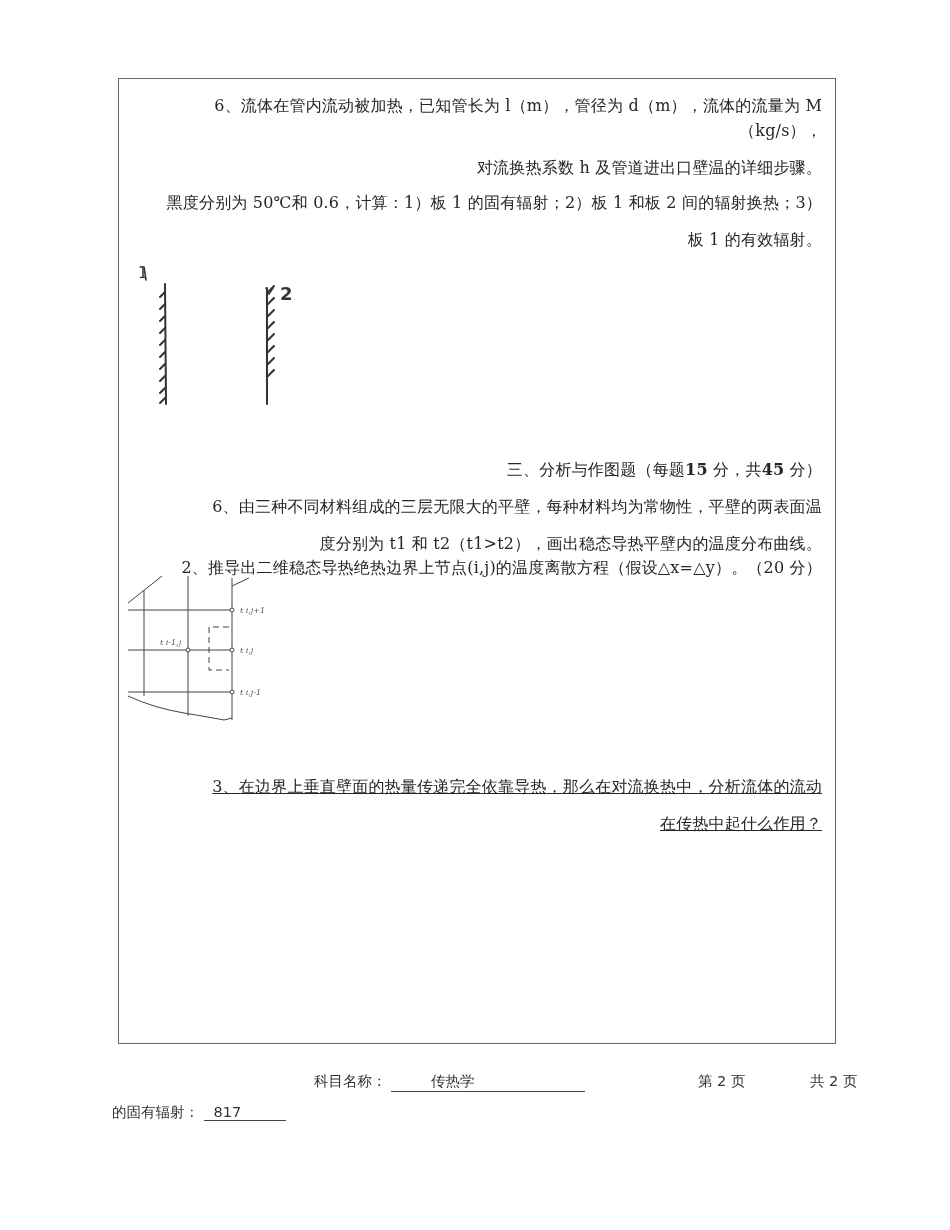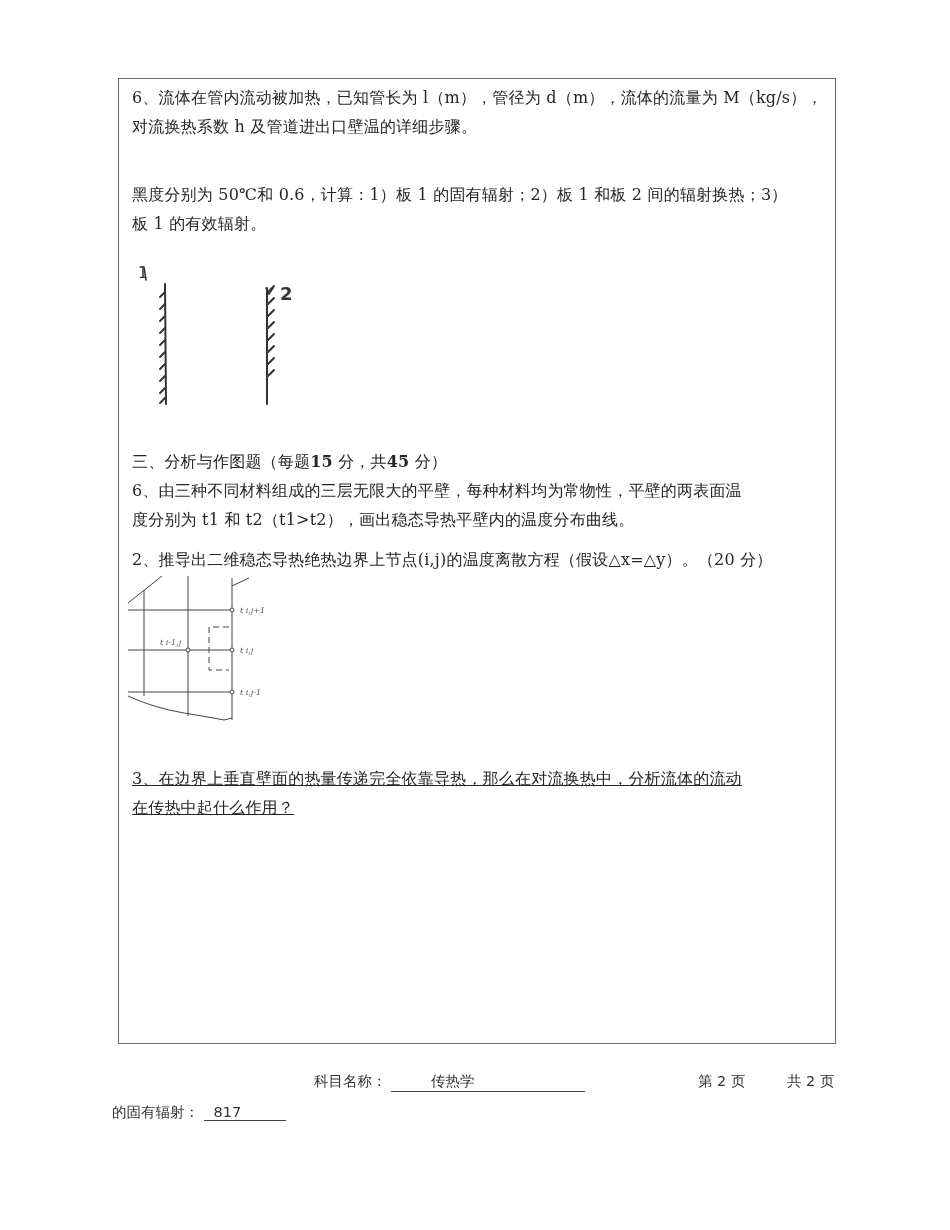--- a/index.html
+++ b/index.html
@@ -6,21 +6,21 @@
   body {
     width: 950px; height: 1230px; background: #ffffff; position: relative;
     font-family: "DejaVu Serif", "Liberation Serif", serif; color: #222;
     overflow: hidden;
   }
   .frame {
     position: absolute; left: 118px; top: 78px; width: 718px; height: 966px;
     border: 1.5px solid #6a6a6a; box-sizing: border-box;
   }
   .q { position: absolute; left: 128px; width: 706px; font-size: 16px; line-height: 25px; color: #262626; letter-spacing: 0.2px; }
-  .q p { margin: 4px; }
+  .q p { margin: 12px; text-align: right; }
   .section-title { font-weight: normal; }
   .section-title b { font-weight: bold; }
   .fig { position: absolute; }
   .footer { position: absolute; top: 1072px; font-family: "DejaVu Sans", "Liberation Sans", sans-serif; font-size: 14.5px; color: #333; }
   .uline { display: inline-block; border-bottom: 1.2px solid #444; text-align: left; padding-left: 10px; box-sizing: border-box; }
 </style>
 </head>
 <body>
 
 <div class="frame"></div>
@@ -98,13 +98,13 @@
 
 <div class="footer" style="left:112px;">
   <span>的固有辐射：</span>
   <span class="uline" style="width:82px;margin-top:32px;">817</span>
 </div>
 <div class="footer" style="left:314px;">
   <span>科目名称：</span>
   <span class="uline" style="width:194px; padding-left:40px;">传热学</span>
 </div>
 <div class="footer" style="left:698px;">第 2 页</div>
-<div class="footer" style="left:787px;">共 2 页</div>
+<div class="footer" style="left:810px;">共 2 页</div>
 
 </body></html>

